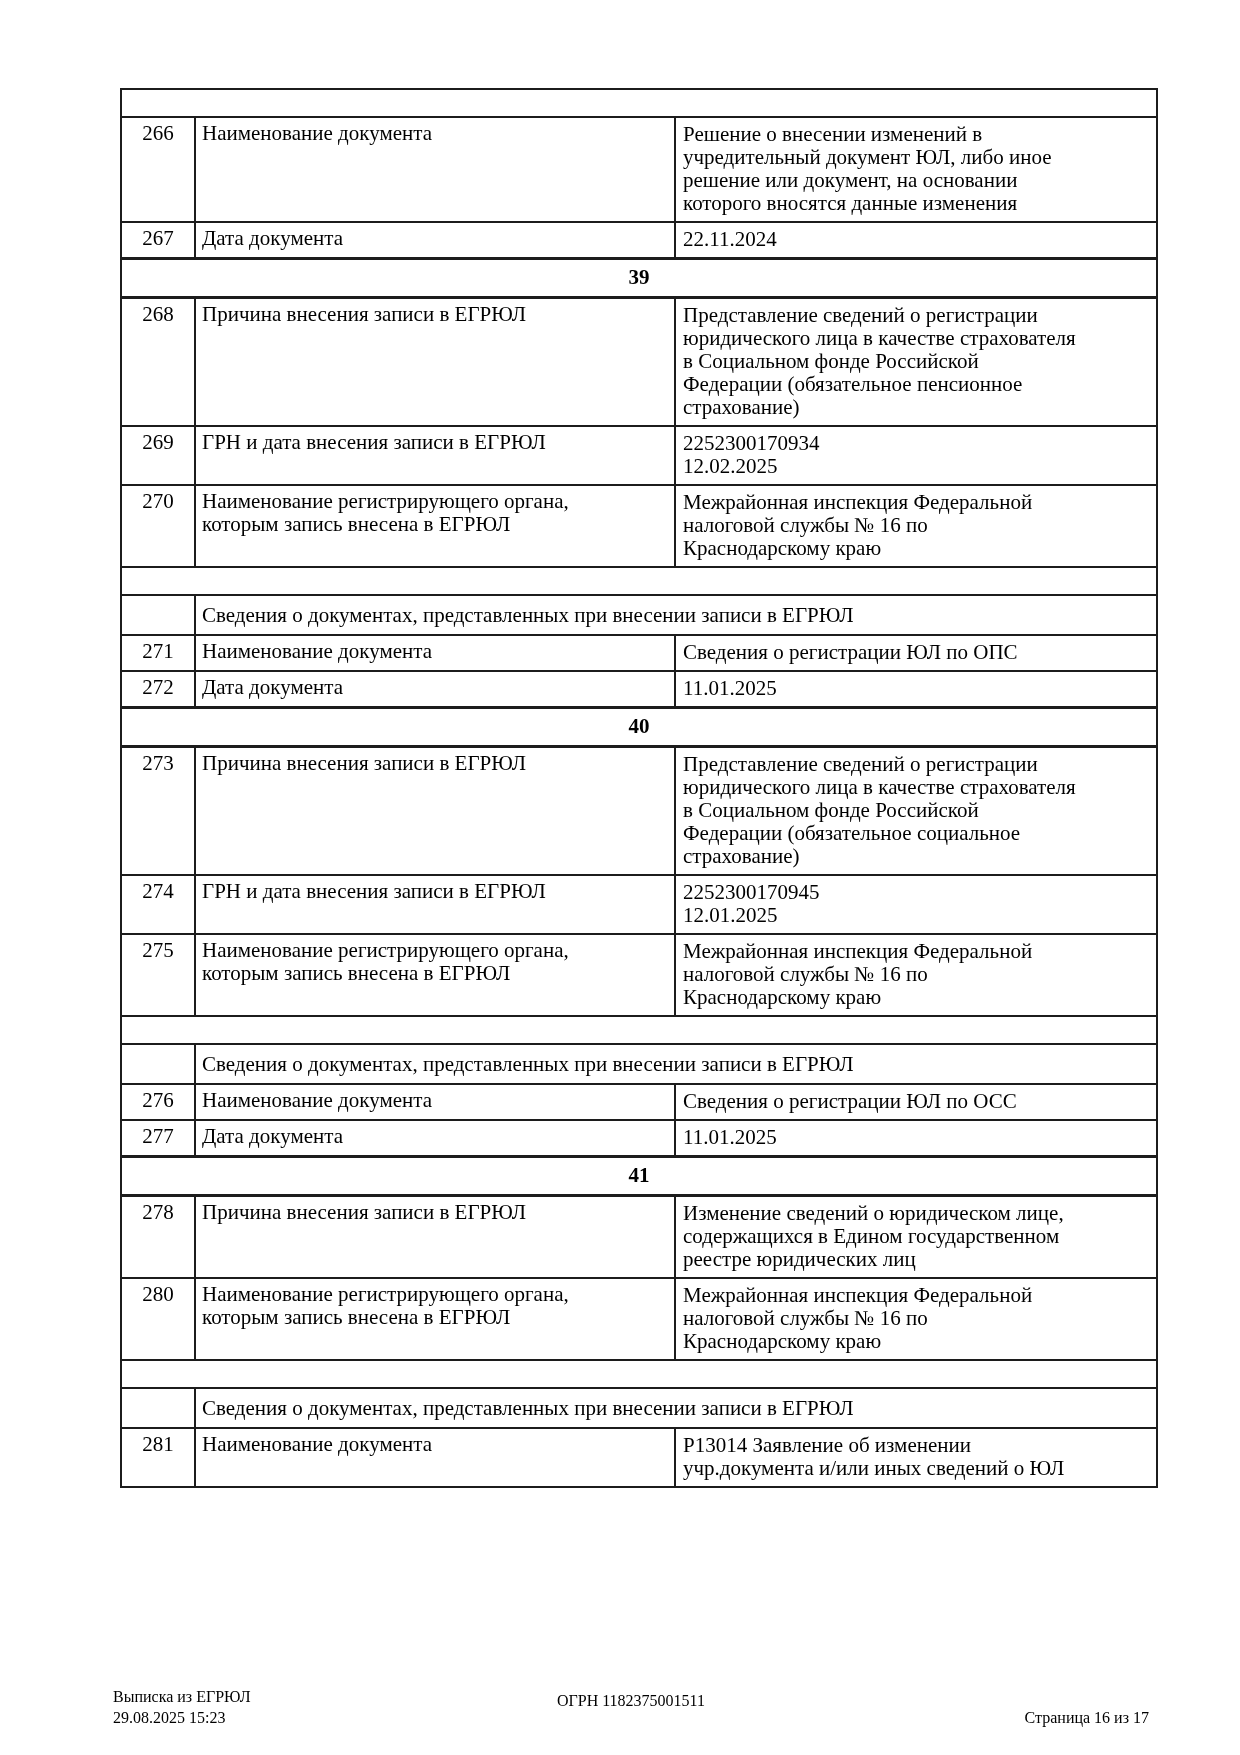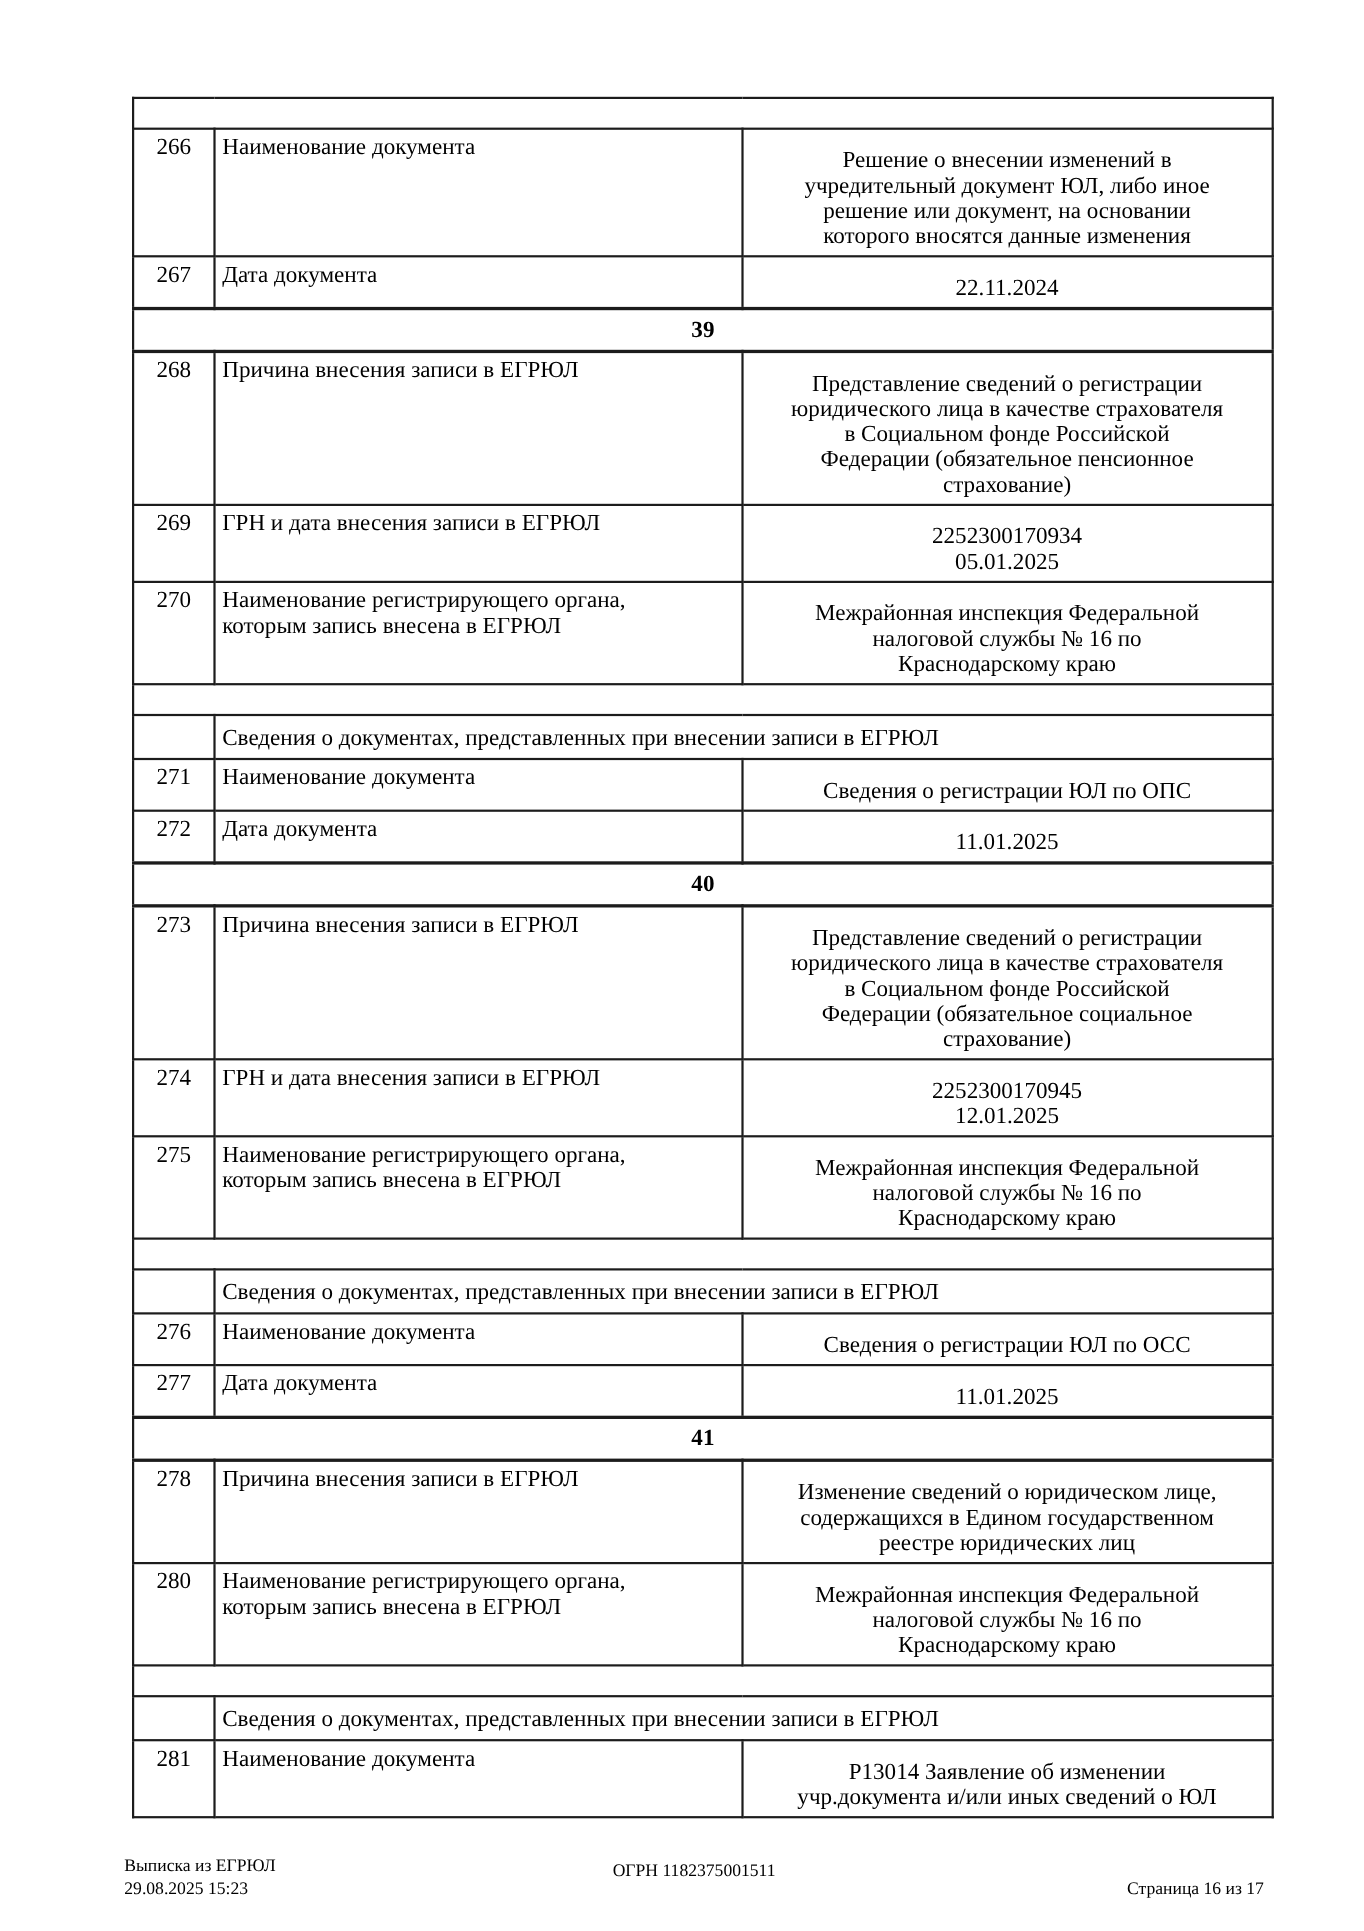--- a/index.html
+++ b/index.html
@@ -29,23 +29,22 @@
   }
   td.cell-num {
     text-align: center;
     padding: 4px 2px 6px 2px;
   }
   td.cell-label {
     padding: 4px 8px 6px 6px;
     white-space: pre-line;
   }
   td.cell-value {
-    padding: 16px 8px 6px 7px;
+    padding: 5px 8px 6px 7px;
     white-space: pre-line;
-    text-align: center;
   }
   tr.row-spacer td {
     height: 26px;
     padding: 0;
   }
   tr.row-section td {
     text-align: center;
     font-weight: bold;
     padding: 6px 0 7px 0;
     border-top-width: 3px;
@@ -112,21 +111,21 @@
 юридического лица в качестве страхователя
 в Социальном фонде Российской
 Федерации (обязательное пенсионное
 страхование)</td>
       </tr>
 
       <tr>
         <td class="cell-num">269</td>
         <td class="cell-label">ГРН и дата внесения записи в ЕГРЮЛ</td>
         <td class="cell-value">2252300170934
-05.01.2025</td>
+12.02.2025</td>
       </tr>
 
       <tr>
         <td class="cell-num">270</td>
         <td class="cell-label">Наименование регистрирующего органа,
 которым запись внесена в ЕГРЮЛ</td>
         <td class="cell-value">Межрайонная инспекция Федеральной
 налоговой службы № 16 по
 Краснодарскому краю</td>
       </tr>

